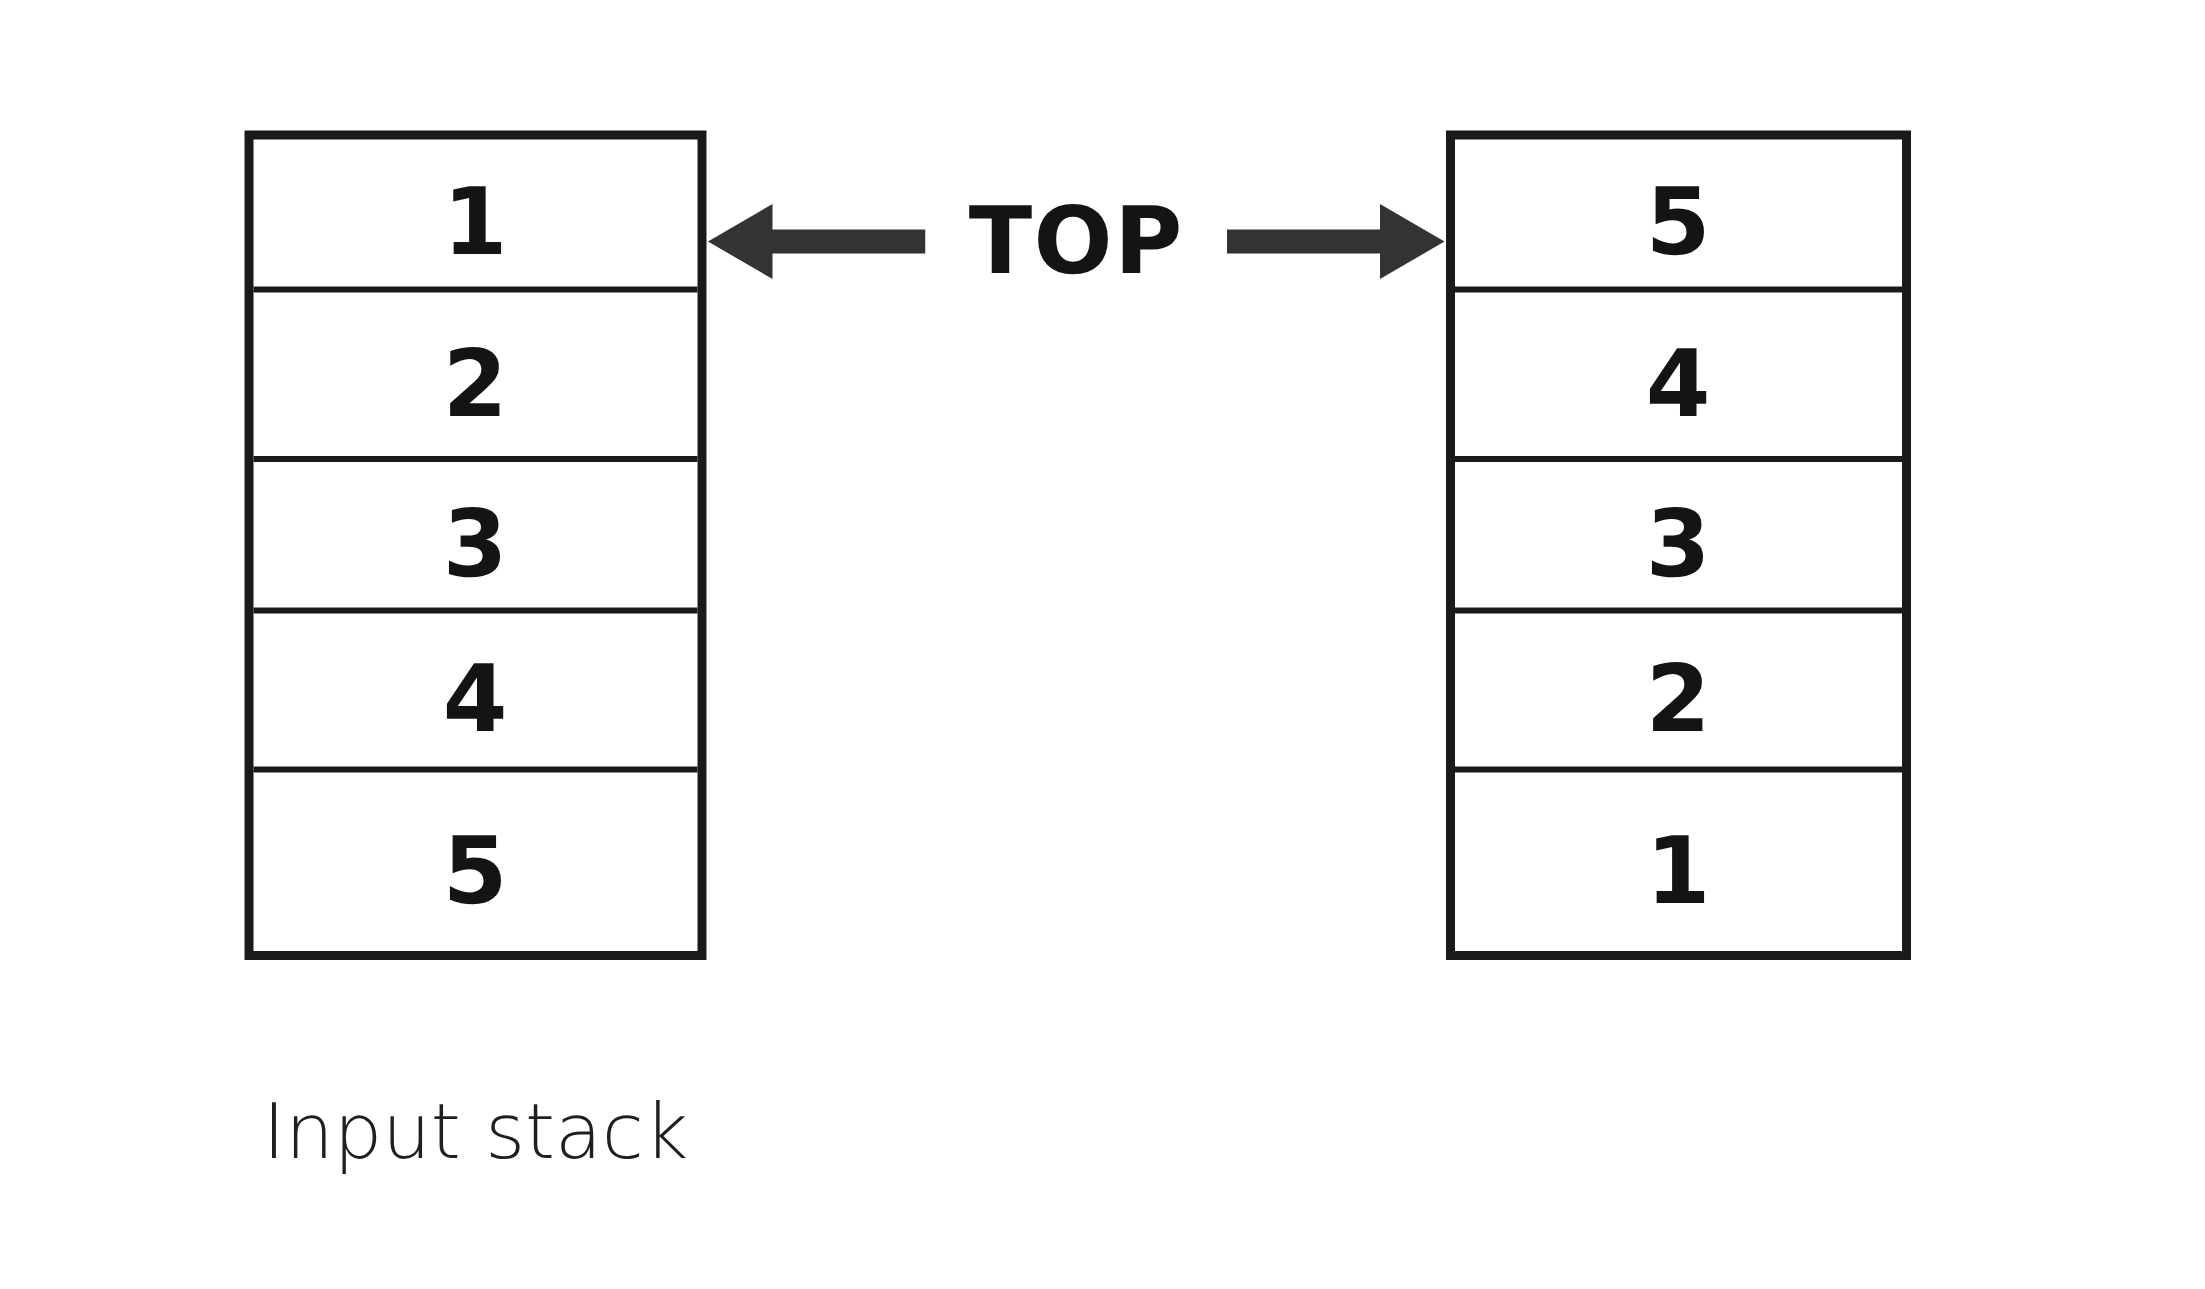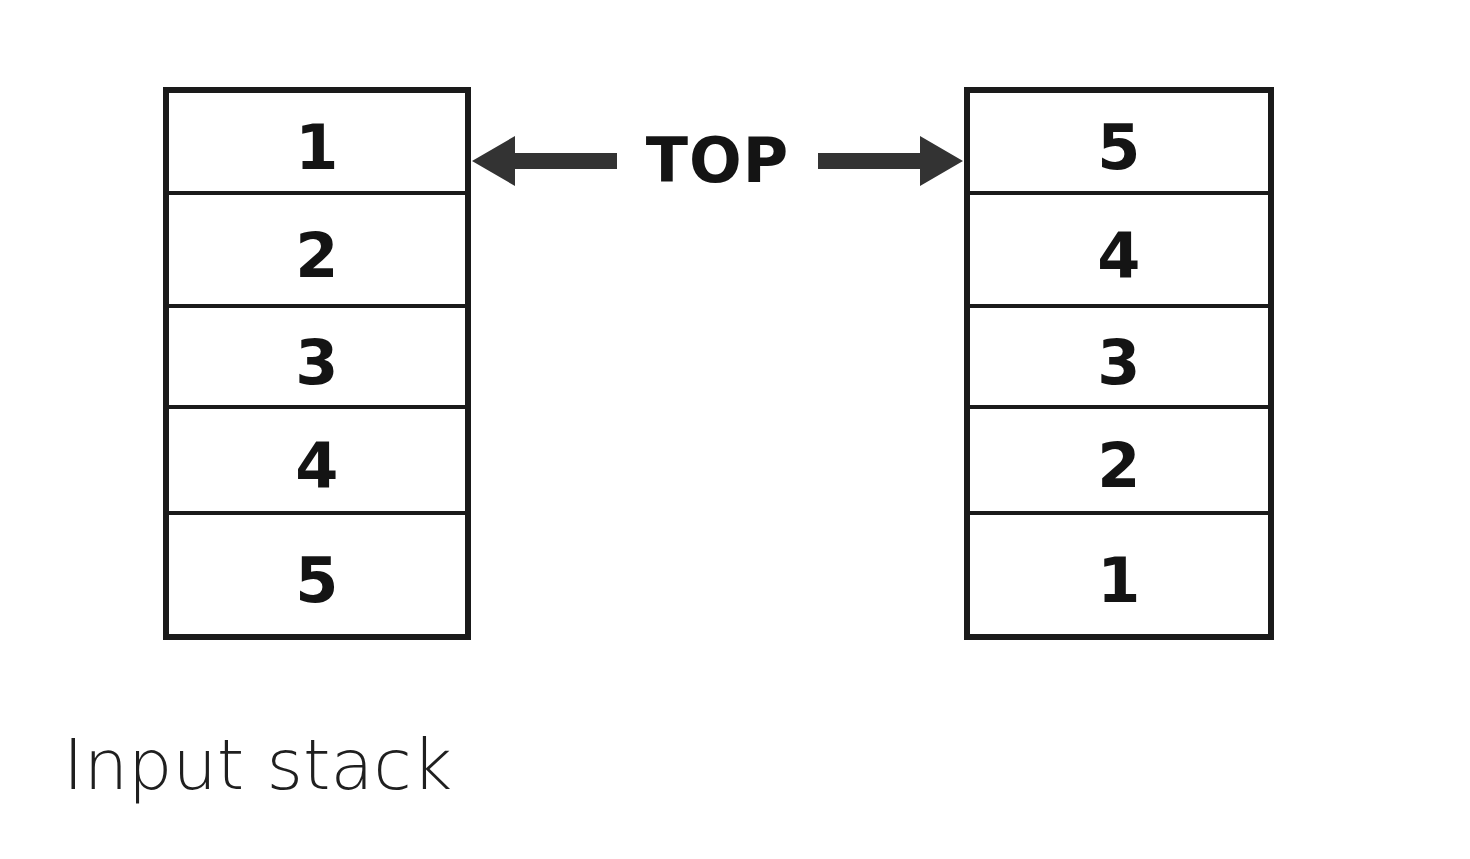--- a/index.html
+++ b/index.html
@@ -100,23 +100,24 @@
     letter-spacing: 1px;
     white-space: nowrap;
   }
 
   
   .caption {
     position: absolute;
     top: 730px;
     color: #1f1f1f;
     font-weight: 300;
-    font-size: 70px;
+    font-size: 51px;
     line-height: 1;
     white-space: nowrap;
+    text-align: center;
   }
 
   #caption-input {
     left: 63px;
     width: 508px;
   }
 
   #caption-reverse {
     left: 905px;
     width: 508px;

